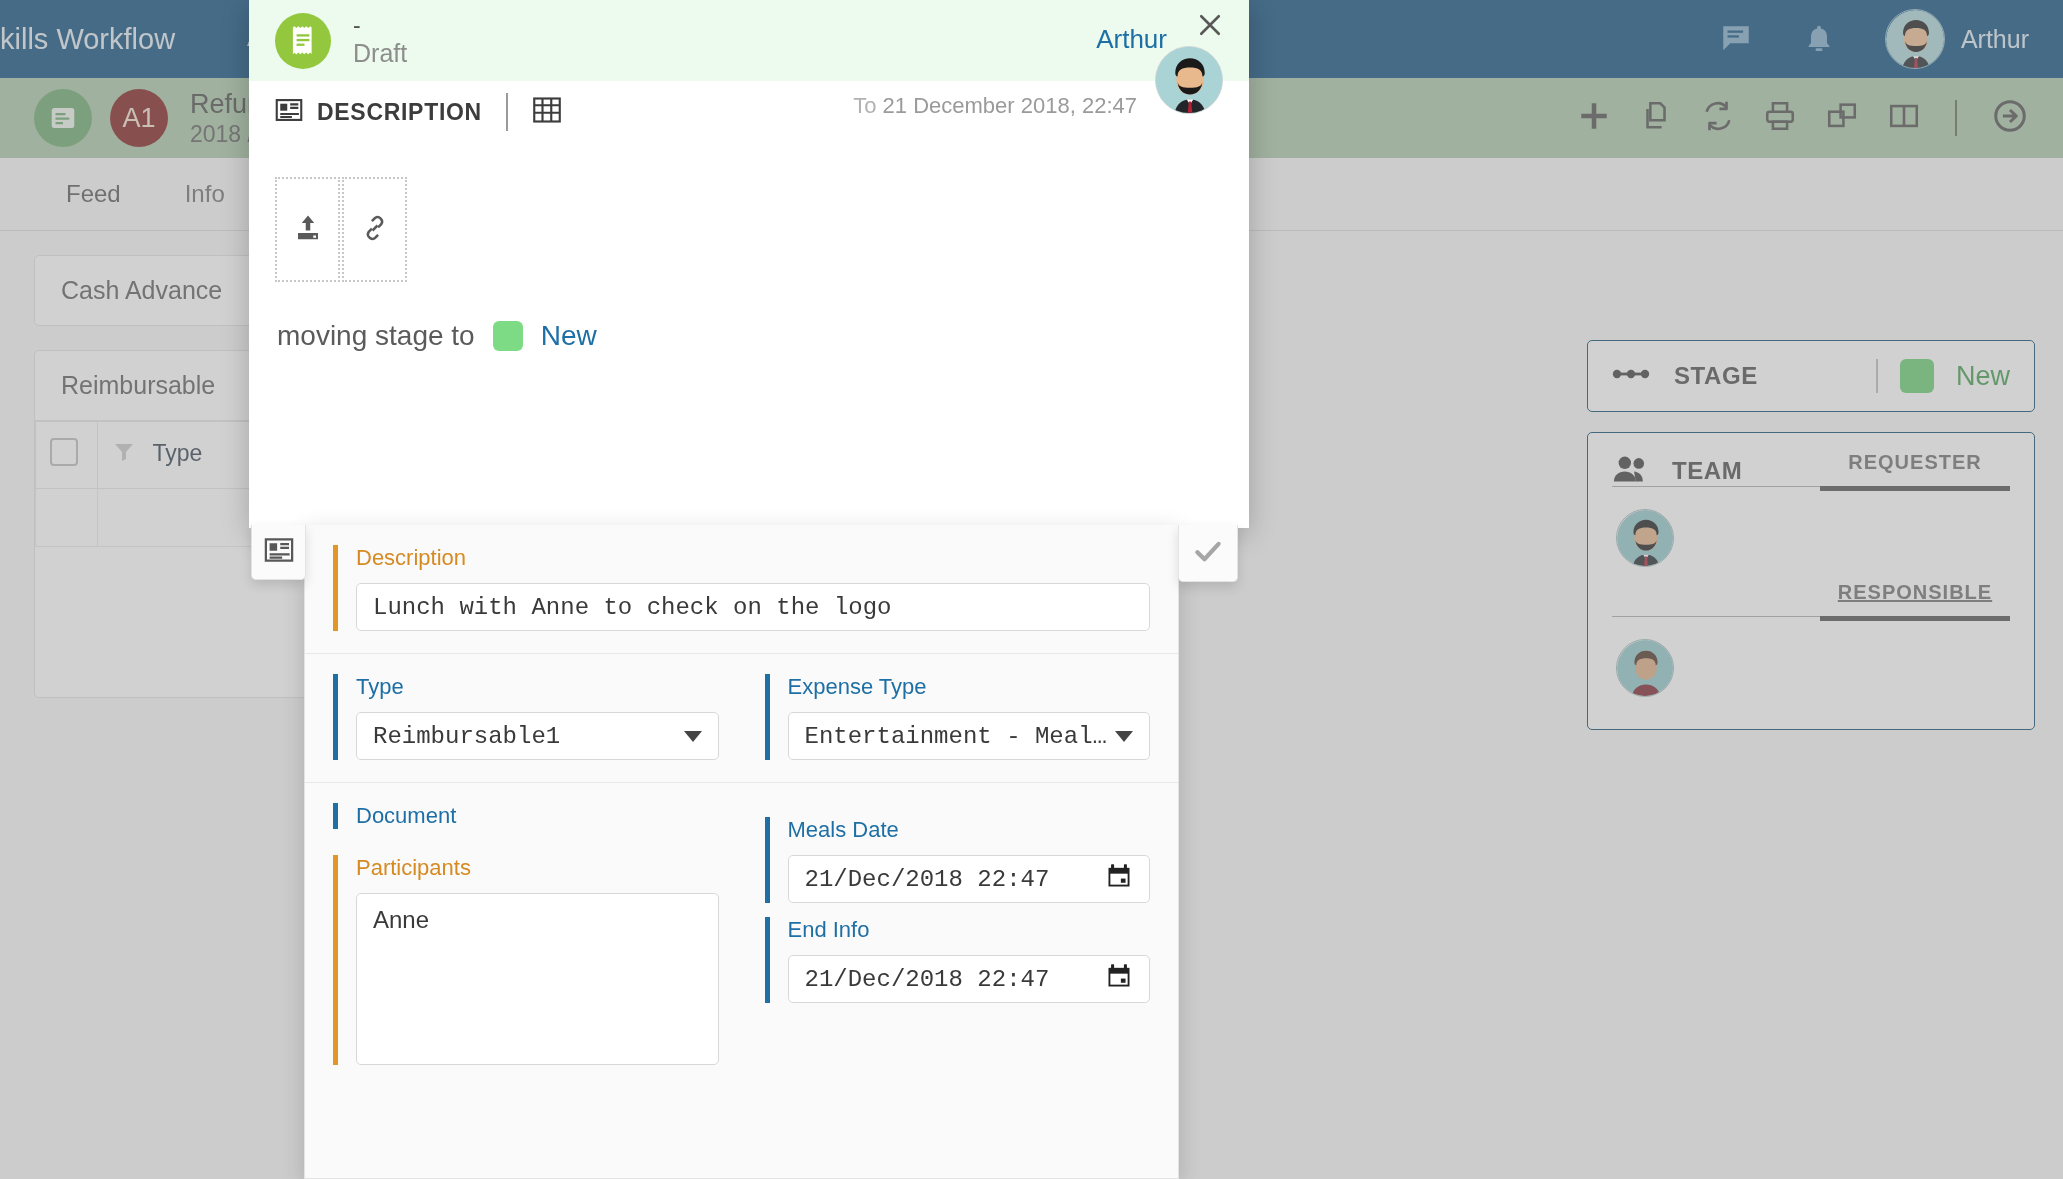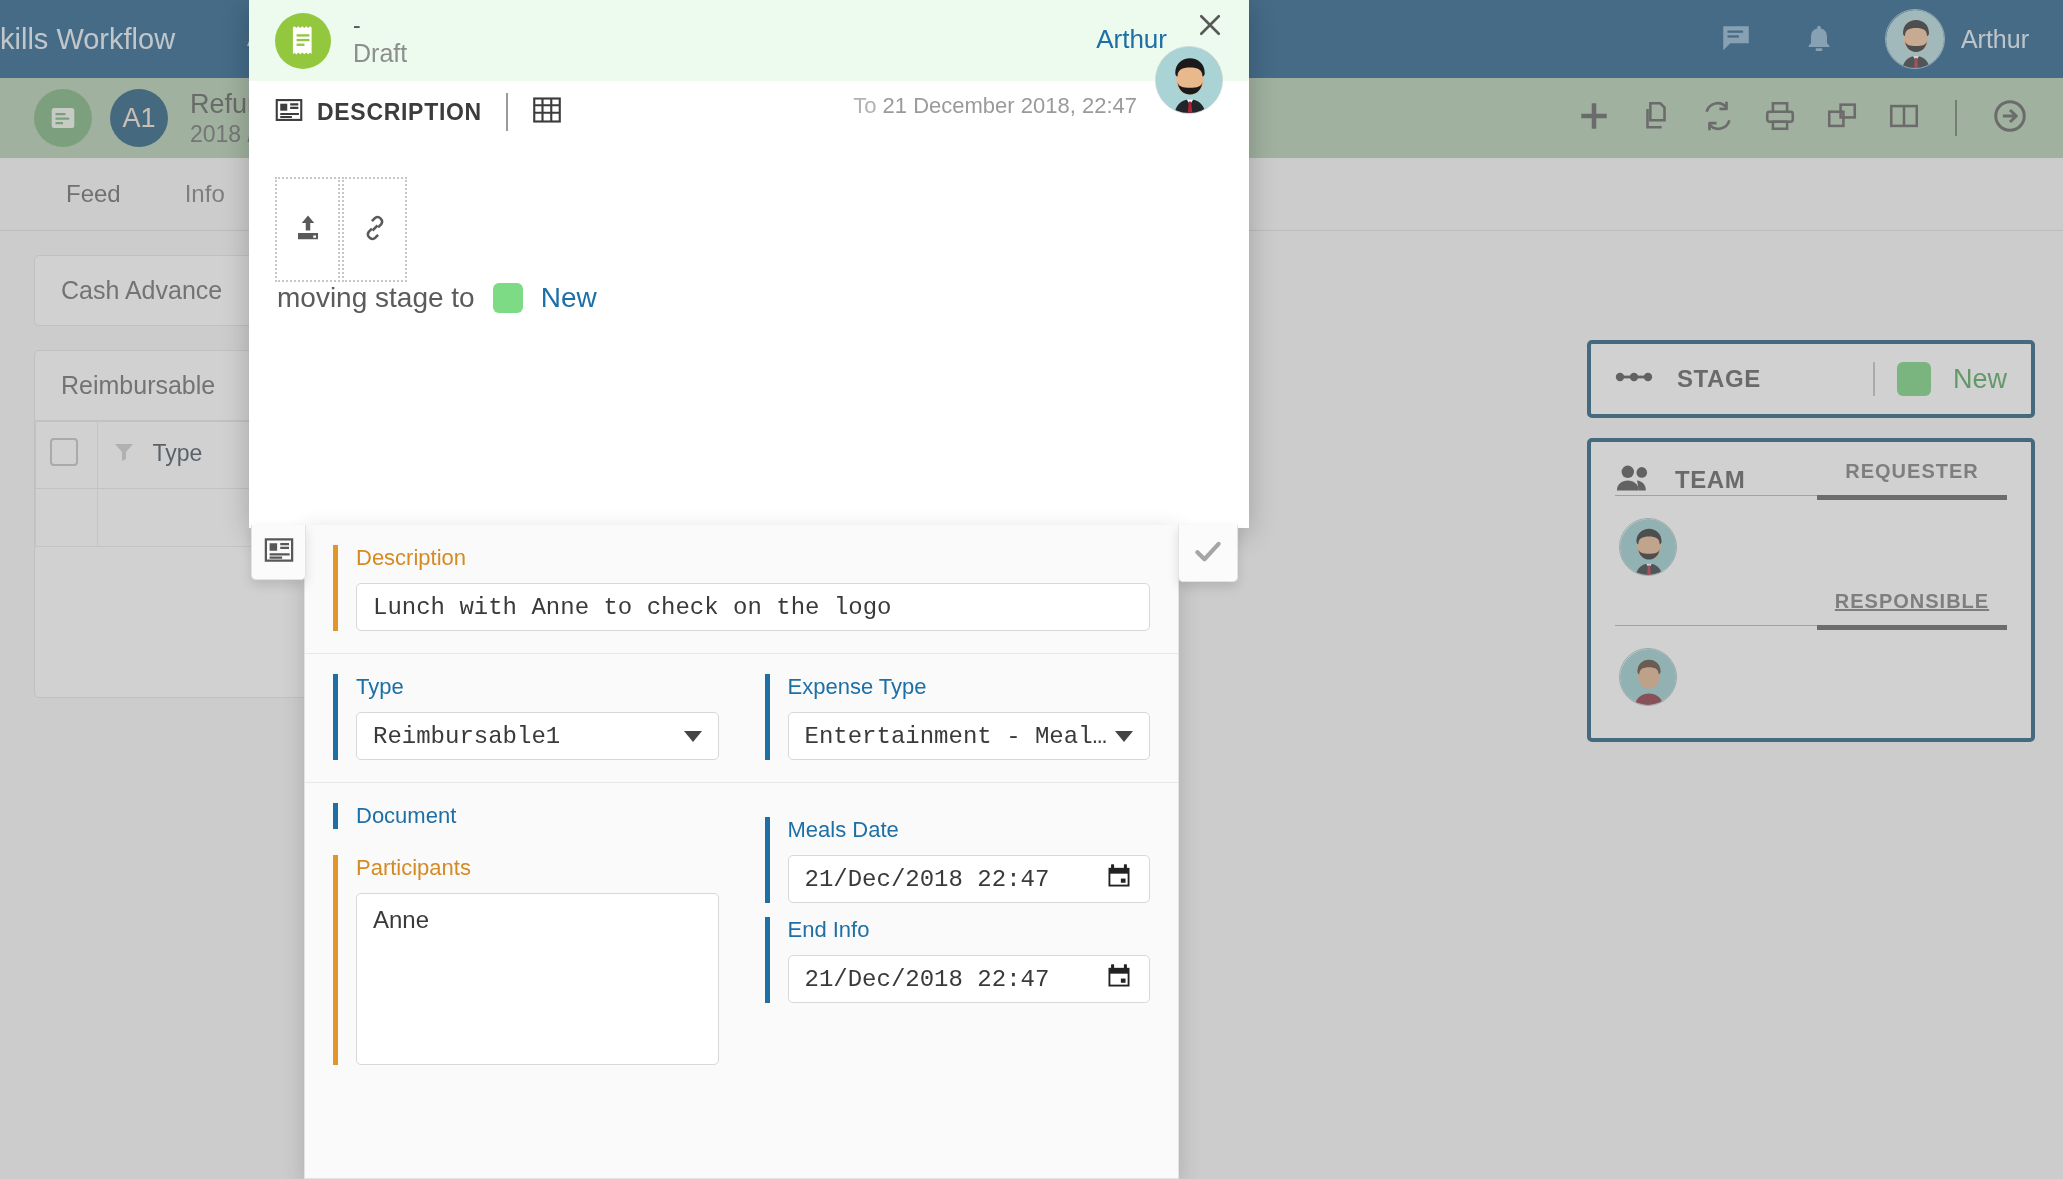--- a/index.html
+++ b/index.html
@@ -40,21 +40,21 @@
     background: #a7c4a6;
     display: flex; align-items: center; padding: 0 34px;
   }
   .ctx-circle-green {
     width: 58px; height: 58px; border-radius: 50%;
     background: #6aa86c; display: flex; align-items: center; justify-content: center;
     flex: 0 0 auto;
   }
   .ctx-circle-orange {
     width: 58px; height: 58px; border-radius: 50%;
-    background: #0c4a6e; color: #f0dccb;
+    background: #7f1d1d; color: #f0dccb;
     display: flex; align-items: center; justify-content: center;
     font-size: 27px; margin-left: 18px; flex: 0 0 auto; text-align: right;
   }
   .ctx-titles { margin-left: 22px; line-height: 1.22; }
   .ctx-title { font-size: 27px; color: #4a4a4a; white-space: nowrap; }
   .ctx-sub   { font-size: 23px; color: #5d5d5d; white-space: nowrap; }
   .ctx-tools { margin-left: auto; display: flex; align-items: center; gap: 28px; color: #4d4d4d; }
   .ctx-sep { width: 2px; height: 36px; background: #5d6b5d; margin: 0 6px; }
 
   .workspace {
@@ -83,21 +83,21 @@
   }
   .tbl td { border: 1px solid #e6e6e6; height: 58px; }
   .chk-box { width: 28px; height: 28px; border: 2px solid #b9b9b9; border-radius: 4px; }
   .filter-ico { color: #c5c5c5; margin-right: 10px; vertical-align: middle; }
 
   
   .rail {
     position: absolute; top: 182px; right: 28px; width: 448px;
   }
   .rail-card {
-    background: #fbfbfb; border: 4px solid #0c4a6e; border-radius: 5px;
+    background: #fbfbfb; border: 1px solid #0c4a6e; border-radius: 5px;
     margin-bottom: 20px; padding: 18px 24px;
   }
   .rail-head { display: flex; align-items: center; gap: 22px; }
   .rail-label { font-size: 24px; font-weight: bold; color: #4a4a4a; letter-spacing: .6px; }
   .rail-vsep { width: 2px; height: 34px; background: #bbb; margin-left: auto; }
   .stage-chip { width: 34px; height: 34px; border-radius: 6px; background: #66cc70; }
   .stage-name { font-size: 27px; color: #3f9a4a; }
   .team-tab-label {
     font-size: 20px; font-weight: bold; color: #6d6d6d; letter-spacing: 1px;
     text-align: center;
@@ -163,21 +163,21 @@
   .body-text { font-size: 28px; color: #606060; line-height: 1.38; font-weight: 300; }
   .caret { display: inline-block; width: 2px; height: 29px; background: #333;
            vertical-align: -5px; }
   .dropzones { display: flex; margin-top: 18px; }
   .dropzone {
     width: 65px; height: 105px; border: 2px dotted #c7c7c7;
     display: flex; align-items: center; justify-content: center; color: #5a5a5a;
   }
   .dropzone + .dropzone { margin-left: 2px; }
   .stage-move {
-    display: flex; align-items: center; gap: 18px; 
+    display: flex; align-items: center; gap: 18px; margin-top: 38px;
     padding-left: 2px;
   }
   .stage-move-label { font-size: 28px; color: #5b5b5b; font-weight: 300; }
   .stage-move-chip { width: 30px; height: 30px; border-radius: 6px; background: #7ddb86; }
   .stage-move-name { font-size: 28px; color: #1d6fa5; }
 
   
   .form-panel {
     position: absolute; left: 304px; top: 525px; width: 875px; height: 654px;
     background: #fafafa; border: 1px solid #e3e3e3; border-top: none;

